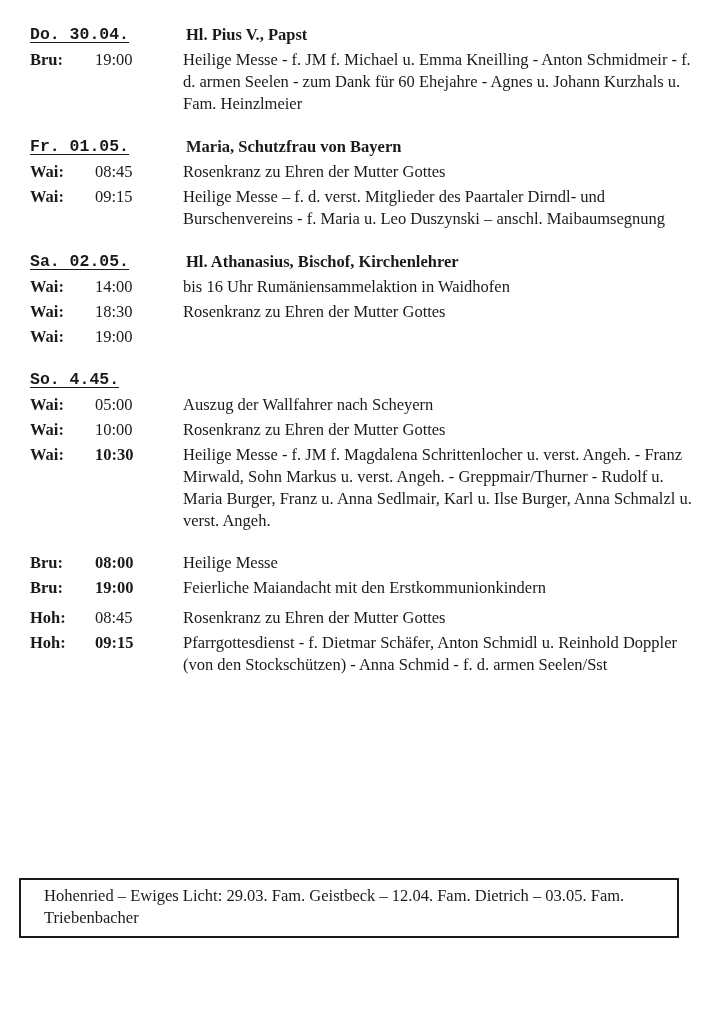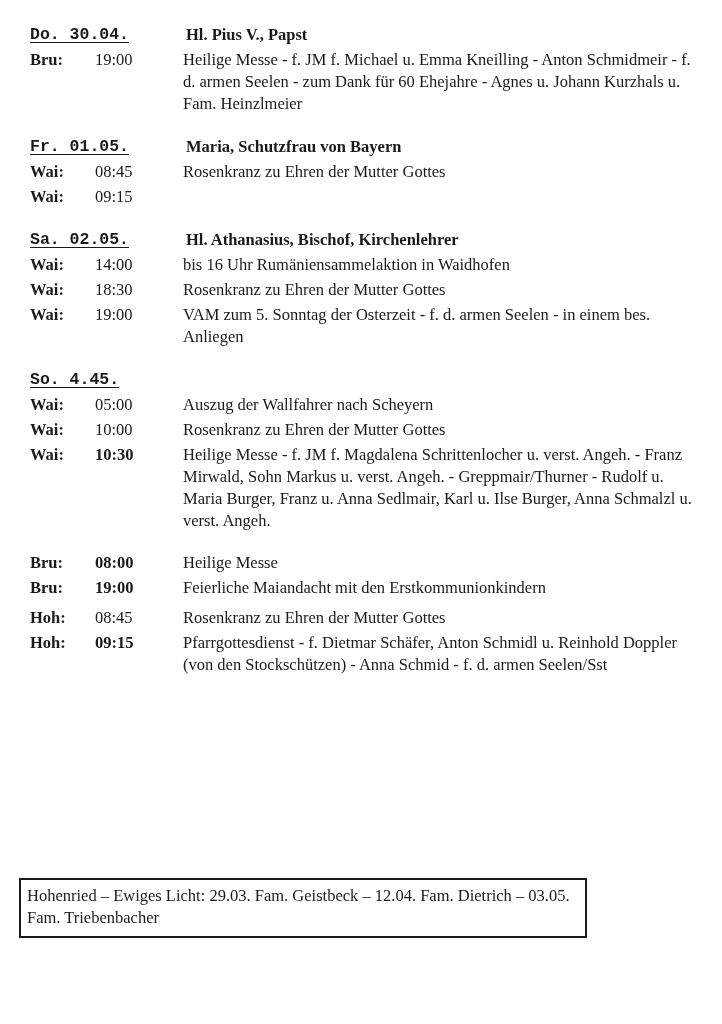--- a/index.html
+++ b/index.html
@@ -22,23 +22,23 @@
   .head .day {
     flex: 0 0 153px; font-weight: 700;
     text-decoration: underline; text-underline-offset: 3px; font-family: Liberation Mono, monospace;
   }
   .head .title { flex: 1; font-weight: 700; padding-left: 3px; }
   .head .title .reg { font-weight: 400; }
   .group-bru { margin-top: 20px; }
   .group-hoh { margin-top: 8px; }
   b { font-weight: 400; }
   .footer-box {
-    position: absolute; left: 19px; top: 878px; width: 568px;
+    position: absolute; left: 19px; top: 878px; width: 660px;
     border: 2px solid #1a1a1a;
-    padding: 5px 11px 7px 6px;
+    padding: 5px 11px 7px 23px;
   }
 </style>
 </head>
 <body>
 
 <div class="content">
 
   <div class="section">
     <div class="row head">
       <span class="day">Do. 30.04.</span>
@@ -57,20 +57,21 @@
       <span class="title">Maria, Schutzfrau von Bayern</span>
     </div>
     <div class="row">
       <span class="loc">Wai:</span>
       <span class="time">08:45</span>
       <span class="desc"><span>Rosenkranz zu Ehren der Mutter Gottes</span></span>
     </div>
     <div class="row">
       <span class="loc">Wai:</span>
       <span class="time">09:15</span>
+      <span class="desc"><b>Heilige Messe</b><span> – f. d. verst. Mitglieder des Paartaler Dirndl- und Burschenvereins - f. Maria u. Leo Duszynski – </span><b>anschl. Maibaumsegnung</b></span>
     </div>
   </div>
 
   <div class="section">
     <div class="row head">
       <span class="day">Sa. 02.05.</span>
       <span class="title">Hl. Athanasius, Bischof, Kirchenlehrer</span>
     </div>
     <div class="row">
       <span class="loc">Wai:</span>
@@ -78,21 +79,20 @@
       <span class="desc"><span>bis 16 Uhr Rumäniensammelaktion in Waidhofen</span></span>
     </div>
     <div class="row">
       <span class="loc">Wai:</span>
       <span class="time">18:30</span>
       <span class="desc"><span>Rosenkranz zu Ehren der Mutter Gottes</span></span>
     </div>
     <div class="row">
       <span class="loc">Wai:</span>
       <span class="time">19:00</span>
-      <span class="desc"><b>VAM zum 5. Sonntag der Osterzeit</b><span> - f. d. armen Seelen - in einem bes. Anliegen</span></span>
     </div>
   </div>
 
   <div class="section">
     <div class="row head">
       <span class="day">So. 4.45.</span>
     </div>
     <div class="row">
       <span class="loc">Wai:</span>
       <span class="time">05:00</span>

